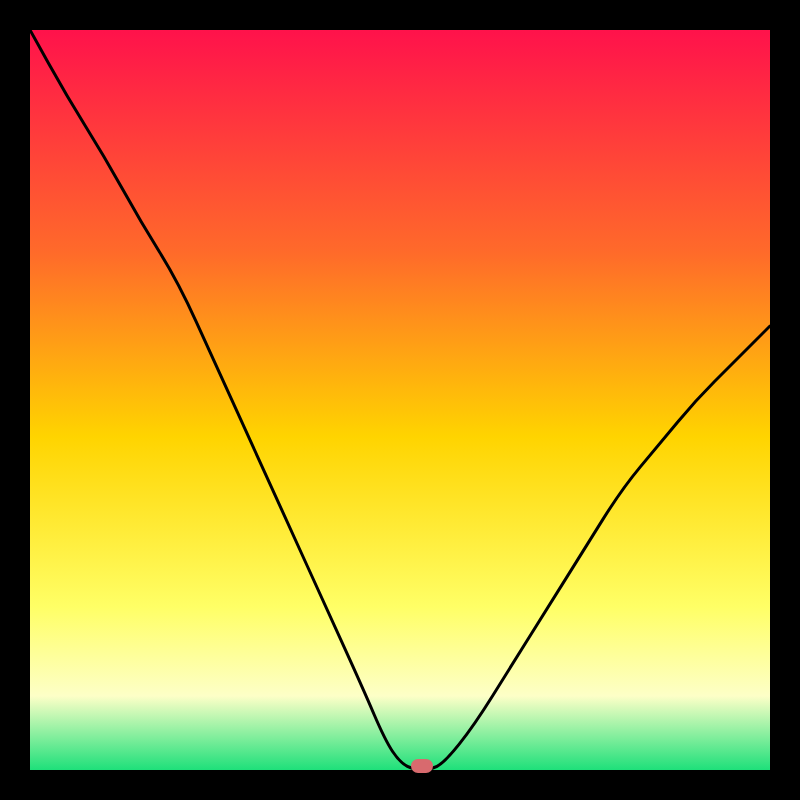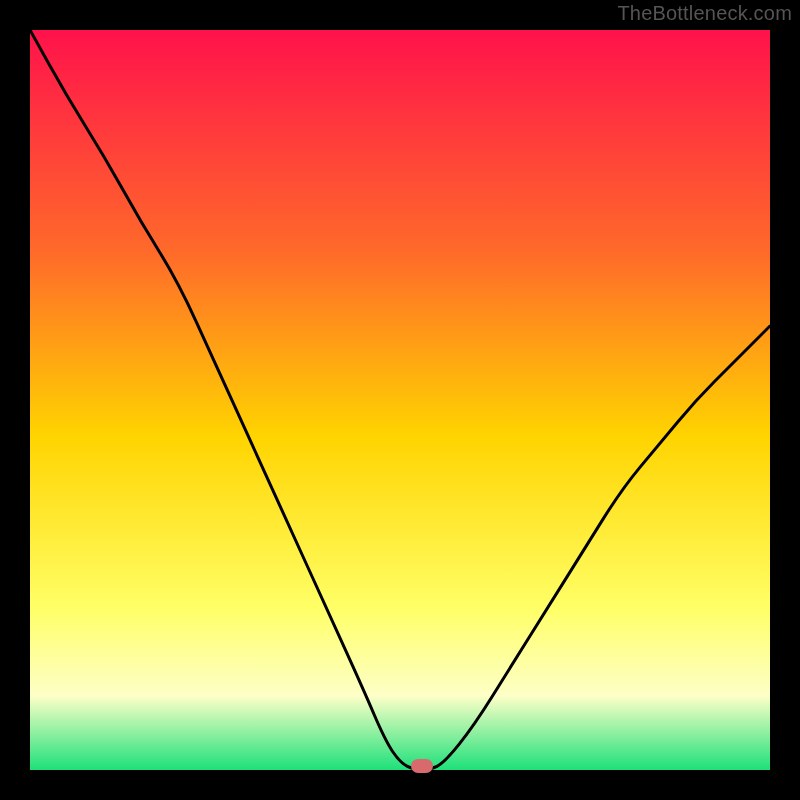--- a/index.html
+++ b/index.html
@@ -40,21 +40,20 @@
     height: 14px;
     border-radius: 7px;
     transform: translate(-50%, -50%);
     z-index: 4;
   }
 </style>
 </head>
 <body>
 
 <div class="frame">
-  <div class="watermark">TheBottleneck.com</div>
 
   <svg class="plot" viewBox="0 0 740 740" preserveAspectRatio="none">
     <defs>
       <linearGradient id="bg-grad" x1="0" y1="0" x2="0" y2="1">
           <stop offset="0%" stop-color="#ff124b"></stop>
           <stop offset="30%" stop-color="#ff6a2a"></stop>
           <stop offset="55%" stop-color="#ffd400"></stop>
           <stop offset="78%" stop-color="#ffff66"></stop>
           <stop offset="90%" stop-color="#fdffc7"></stop>
           <stop offset="100%" stop-color="#1ee07a"></stop>

